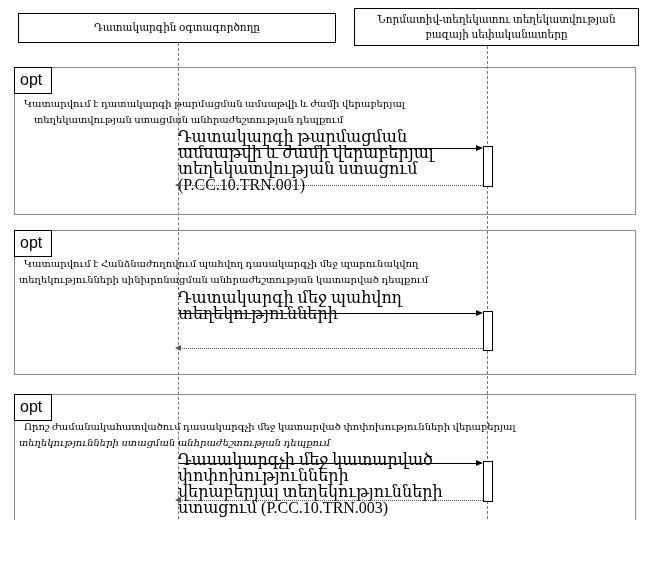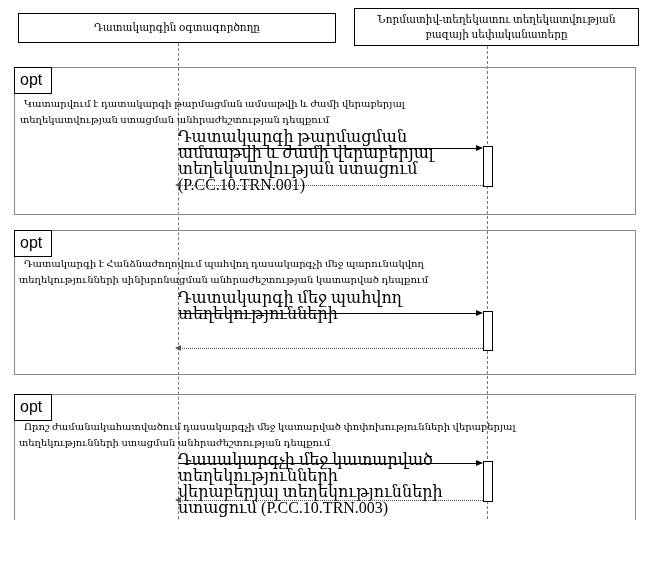--- a/index.html
+++ b/index.html
@@ -140,63 +140,63 @@
   </div>
 
   <div id="life-actor" class="lifeline"></div>
   <div id="life-owner" class="lifeline"></div>
 
   <div id="frag1" class="frag">
     <div class="frag-label">opt</div>
   </div>
 
   <div class="guard" style="left:24px; top:96px;">Կատարվում է դատակարգի թարմացման ամսաթվի և ժամի վերաբերյալ</div>
-  <div class="guard" style="left:20px; top:112px;text-align:right;">տեղեկատվության ստացման անհրաժեշտության դեպքում</div>
+  <div class="guard" style="left:34px; top:112px;text-align:right;">տեղեկատվության ստացման անհրաժեշտության դեպքում</div>
 
   <div class="msg-label" style="left:178px; top:129px; width:310px;">
     <span>Դատակարգի թարմացման ամսաթվի և ժամի վերաբերյալ</span>
     <span>տեղեկատվության ստացում (P.CC.10.TRN.001)</span>
   </div>
 
   <div class="activation" style="left:483px; top:146px; height:41px;"></div>
 
   <div class="arrow-line arrow-solid" style="left:179px; top:148px; width:297px;"></div>
   <div class="arrowhead-right" style="left:476px; top:144.5px;"></div>
 
   <div class="arrow-line arrow-dashed" style="left:180px; top:185px; width:303px;"></div>
   <div class="arrowhead-left" style="left:175px; top:182px;"></div>
 
   <div id="frag2" class="frag">
     <div class="frag-label">opt</div>
   </div>
 
-  <div class="guard" style="left:24px; top:256px;">Դատակարգի է Հանձնաժողովում պահվող  դասակարգչի մեջ պարունակվող</div>
+  <div class="guard" style="left:24px; top:256px;">Կատարվում է Հանձնաժողովում պահվող  դասակարգչի մեջ պարունակվող</div>
   <div class="guard" style="left:19px; top:272px;">տեղեկությունների սինխրոնացման անհրաժեշտության կատարված դեպքում</div>
 
   <div class="msg-label" style="left:178px; top:290px; width:310px;">
     <span>Դատակարգի մեջ պահվող տեղեկությունների</span>
   </div>
 
   <div class="activation" style="left:483px; top:311px; height:40px;"></div>
 
   <div class="arrow-line arrow-solid" style="left:179px; top:313px; width:297px;"></div>
   <div class="arrowhead-right" style="left:476px; top:309.5px;"></div>
 
   <div class="arrow-line arrow-dashed" style="left:180px; top:348px; width:303px;"></div>
   <div class="arrowhead-left" style="left:175px; top:345px;"></div>
 
   <div id="frag3" class="frag">
     <div class="frag-label">opt</div>
   </div>
 
   <div class="guard" style="left:24px; top:419px;">Որոշ ժամանակահատվածում դասակարգչի մեջ կատարված փոփոխությունների վերաբերյալ</div>
-  <div class="guard" style="left:19px; top:435px;">տեղեկությունների ստացման անհրաժեշտության դեպքում</div>
+  <div class="guard" style="left:19px; top:435px;font-style:italic;">տեղեկությունների ստացման անհրաժեշտության դեպքում</div>
 
   <div class="msg-label" style="left:178px; top:452px; width:310px;">
-    <span>Դասակարգչի մեջ կատարված տեղեկությունների</span>
+    <span>Դասակարգչի մեջ կատարված փոփոխությունների</span>
     <span>վերաբերյալ տեղեկությունների ստացում (P.CC.10.TRN.003)</span>
   </div>
 
   <div class="activation" style="left:483px; top:461px; height:41px;"></div>
 
   <div class="arrow-line arrow-solid" style="left:179px; top:463px; width:297px;"></div>
   <div class="arrowhead-right" style="left:476px; top:459.5px;"></div>
 
   <div class="arrow-line arrow-dashed" style="left:180px; top:500px; width:303px;"></div>
   <div class="arrowhead-left" style="left:175px; top:497px;"></div>

